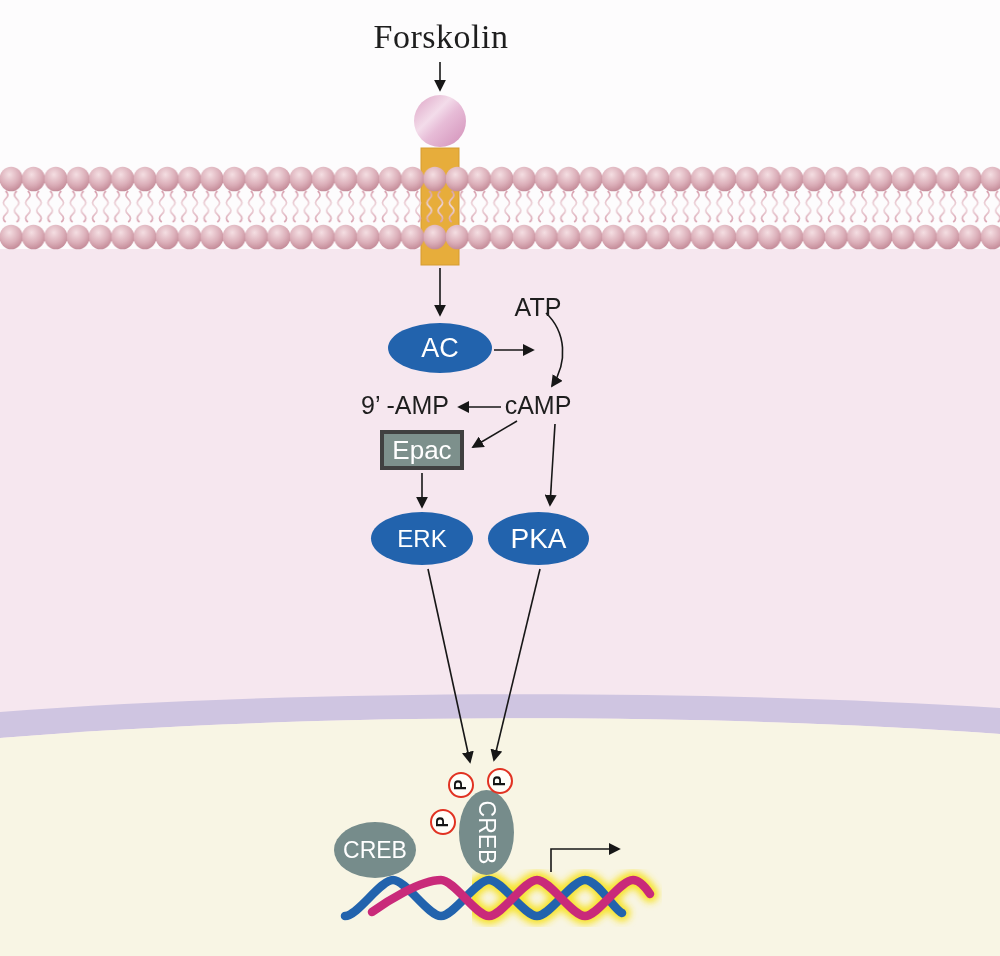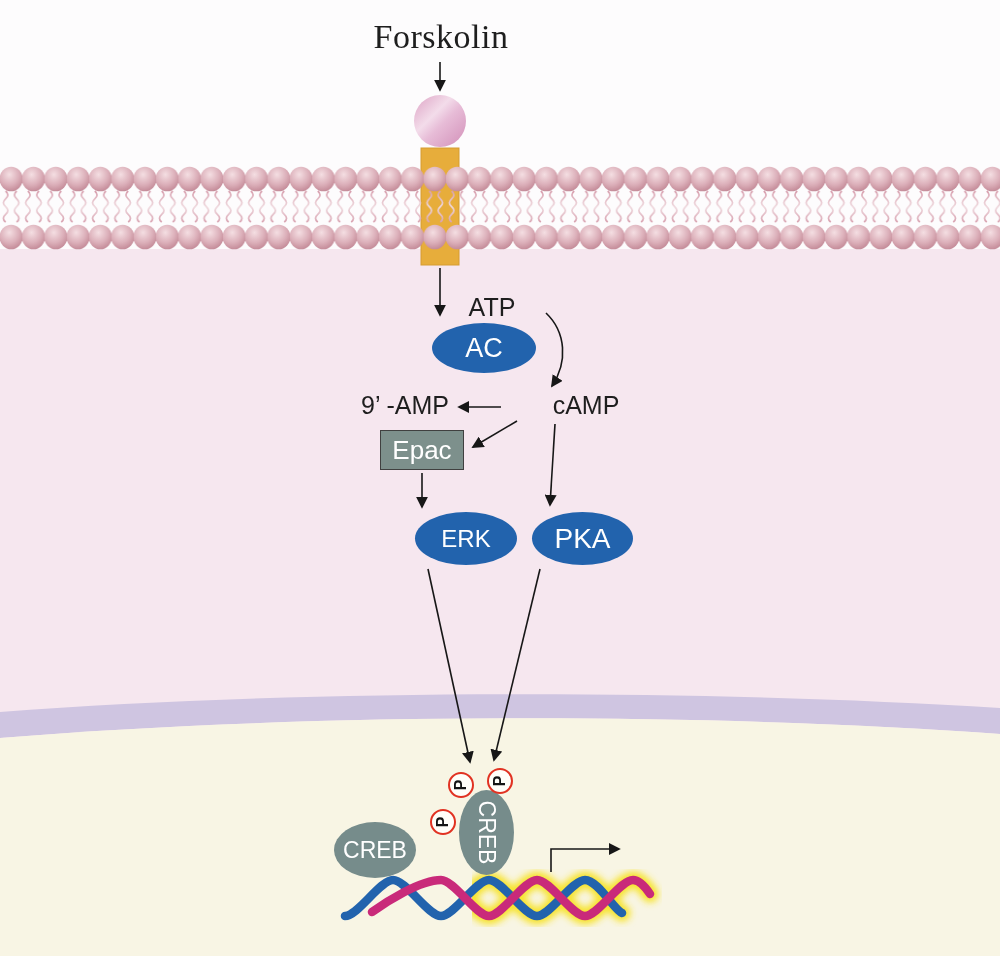--- a/index.html
+++ b/index.html
@@ -10,28 +10,28 @@
   }
   .layer{position:absolute;left:0;top:0;}
   .txt{position:absolute;color:#1e1e1e;font-weight:300;white-space:nowrap;}
   .title{font-size:34px;letter-spacing:0.5px;}
   .small-lbl{font-size:25px;}
   .node{
     position:absolute;display:flex;align-items:center;justify-content:center;
     color:#ffffff;font-weight:300;text-align:center;
   }
   .ellipse{border-radius:50%;}
-  .blue{background:#2263ad;margin-left:44px;}
+  .blue{background:#2263ad;}
   .grayg{background:#768c8b;}
   .node-ac{left:388px;top:323px;width:104px;height:50px;font-size:27px;}
   .node-erk{left:371px;top:512px;width:102px;height:53px;font-size:24px;}
   .node-pka{left:488px;top:512px;width:101px;height:53px;font-size:28px;}
   .node-epac{
     left:380px;top:430px;width:84px;height:40px;font-size:26px;
-    background:#7d908c;border:1px solid #404040;box-sizing:border-box;
+    background:#7d908c;border:4px solid #404040;box-sizing:border-box;
   }
   .node-creb-inactive{left:334px;top:822px;width:82px;height:56px;font-size:23px;}
   .node-creb-active{left:459px;top:790px;width:55px;height:85px;font-size:23px;}
   .node-creb-active span{transform:rotate(90deg);display:block;}
   .p-badge{
     position:absolute;width:26px;height:26px;border-radius:50%;
     border:2px solid #e13222;background:#fffef9;box-sizing:border-box;
     display:flex;align-items:center;justify-content:center;
     color:#141414;font-size:16px;font-weight:600;
   }
@@ -107,23 +107,23 @@
       <path d="M517,421 L473,447" marker-end="url(#ah)"></path>
       <path d="M555,424 L550,505" marker-end="url(#ah)"></path>
       <path d="M422,473 L422,507" marker-end="url(#ah)"></path>
       <path d="M428,569 L470,762" marker-end="url(#ah)"></path>
       <path d="M540,569 L494,760" marker-end="url(#ah)"></path>
       <path d="M551,872 L551,849 L619,849" marker-end="url(#ah)"></path>
     </g>
   </svg>
 
   <div class="txt title" style="left:441px;top:18px;transform:translateX(-50%);font-family:Liberation Serif, serif;">Forskolin</div>
-  <div class="txt small-lbl" style="left:492px;top:293px;transform:translateX(-50%);">ATP</div>
+  <div class="txt small-lbl" style="left:538px;top:293px;transform:translateX(-50%);">ATP</div>
   <div class="txt small-lbl" style="left:405px;top:391px;transform:translateX(-50%);">9’ -AMP</div>
-  <div class="txt small-lbl" style="left:538px;top:391px;transform:translateX(-50%);margin-left:48px;">cAMP</div>
+  <div class="txt small-lbl" style="left:538px;top:391px;transform:translateX(-50%);">cAMP</div>
 
   <div class="node ellipse blue node-ac">AC</div>
   <div class="node node-epac">Epac</div>
   <div class="node ellipse blue node-erk">ERK</div>
   <div class="node ellipse blue node-pka">PKA</div>
 
   <div class="node ellipse grayg node-creb-inactive">CREB</div>
   <div class="node ellipse grayg node-creb-active">
     <span>CREB</span>
   </div>

